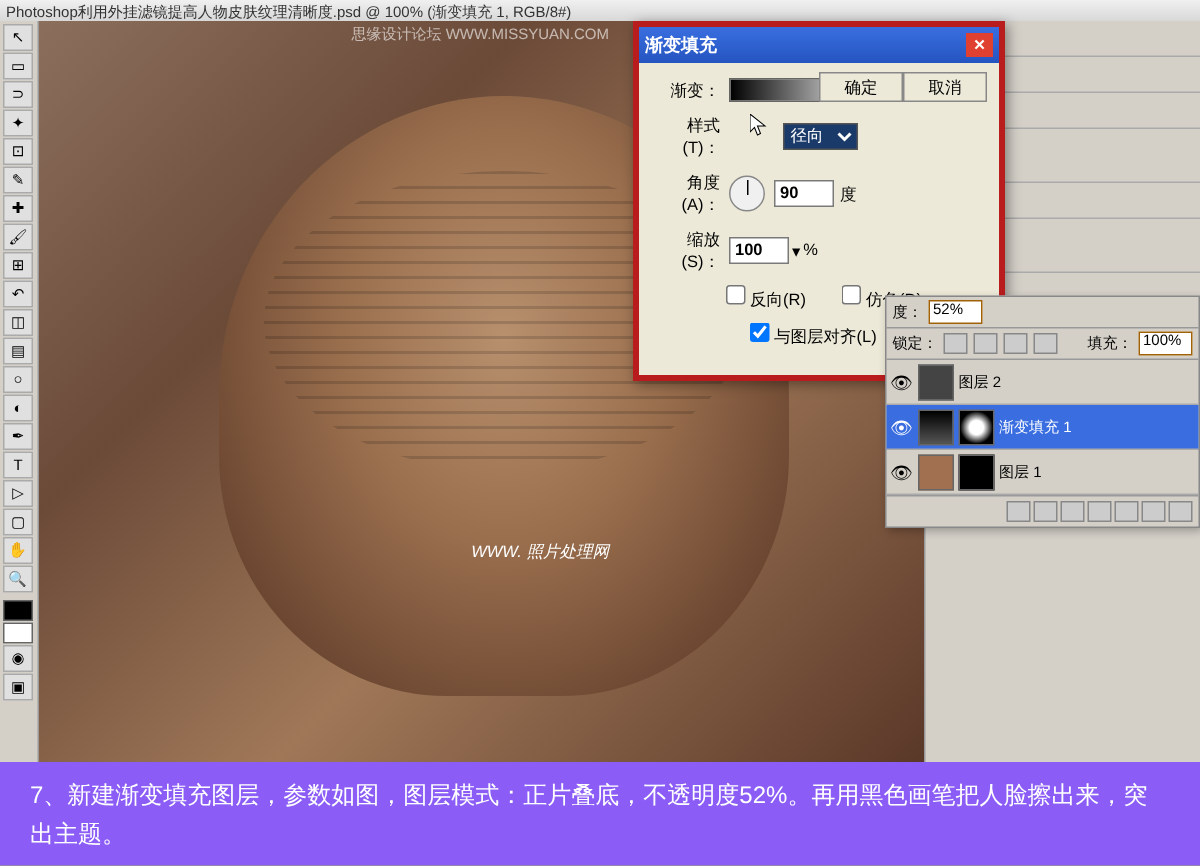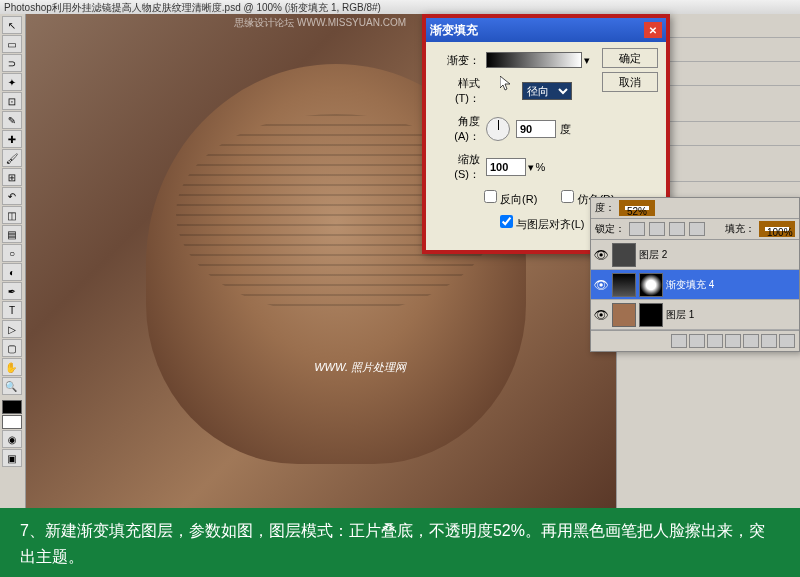--- a/index.html
+++ b/index.html
@@ -22,35 +22,35 @@
 .dialog { position:absolute; top:14px; left:422px; width:248px; background:#ece9d8; border:4px solid #b91c1c; box-shadow:2px 2px 8px rgba(0,0,0,0.4); }
 .dlg-tb { height:24px; background:linear-gradient(#3a6ee0,#2454c0); color:#fff; display:flex; align-items:center; justify-content:space-between; padding:0 4px; font-size:12px; font-weight:bold; }
 .dlg-close { width:18px; height:16px; background:#e04030; color:#fff; display:flex; align-items:center; justify-content:center; font-size:10px; cursor:pointer; }
 .dlg-body { padding:10px 8px; font-size:11px; }
 .dlg-row { display:flex; align-items:center; margin-bottom:8px; }
 .dlg-label { width:46px; text-align:right; margin-right:6px; }
 .dlg-input { border:1px solid #7a7a7a; background:#fff; padding:1px 3px; font-size:11px; height:18px;font-weight:bold; }
 .grad-preview { width:96px; height:16px; background:linear-gradient(to right,#000,#fff); border:1px solid #666; }
 .dlg-select { width:50px; height:18px; background:#1a3a6a; color:#fff; border:1px solid #555; font-size:11px;margin-left:36px; }
 .dlg-btn { width:56px; height:20px; background:#ece9d8; border:1px solid #888; font-size:11px; margin-bottom:4px; }
-.dlg-btns { position:absolute; right:8px; top:30px; display:flex; flex-direction:column; }
+.dlg-btns { position:absolute; right:8px; top:30px; display:flex; }
 .cursor { position:absolute; top:76px; left:500px; width:16px; height:16px; z-index:10; }
 
 .layers-panel { position:absolute; top:197px; left:590px; width:210px; background:#d4d0c8; border:1px solid #888; box-shadow:2px 2px 6px rgba(0,0,0,0.3); }
 .lp-header { display:flex; align-items:center; padding:2px 4px; border-bottom:1px solid #999; font-size:10px; gap:4px; }
-.lp-dd { height:16px; font-size:10px; border:6px solid #a16207; background:#fff; }
+.lp-dd { height:16px; font-size:10px; border:1px solid #a16207; background:#fff; }
 .lp-icon { width:16px; height:14px; background:#ccc; border:1px solid #888; }
 .lp-row { display:flex; align-items:center; padding:2px; border-bottom:1px solid #aaa; height:30px; font-size:10px; }
 .lp-row.selected { background:#3a6ee0; color:#fff; }
 .eye { width:16px; text-align:center; font-size:12px; }
 .lthumb { width:24px; height:24px; background:#444; border:1px solid #666; margin:0 3px; }
 .lmask { width:24px; height:24px; background:radial-gradient(circle,#fff 30%,#000 70%); border:1px solid #666; margin-right:3px; }
 .lp-footer { display:flex; gap:2px; padding:3px 4px; border-top:1px solid #999; justify-content:flex-end; }
 
-.caption { position:absolute; bottom:0; left:0; width:800px; height:69px; background:#15803d; color:#fff; padding:10px 20px; font-size:16px; line-height:1.6; }
+.caption { position:absolute; bottom:0; left:0; width:800px; height:69px; background:#8b5cf6; color:#fff; padding:10px 20px; font-size:16px; line-height:1.6; }
 </style>
 </head>
 <body>
 
 <div class="titlebar">
   <span>Photoshop利用外挂滤镜提高人物皮肤纹理清晰度.psd @ 100% (渐变填充 1, RGB/8#)</span>
 </div>
 
 <div class="main">
   <div class="tools-left">
@@ -193,21 +193,21 @@
   </div>
   <div class="lp-row">
     <span class="eye">👁</span>
     <div class="lthumb"></div>
     <span>图层 2</span>
   </div>
   <div class="lp-row selected">
     <span class="eye">👁</span>
     <div class="lthumb" style="background:linear-gradient(#000,#555)"></div>
     <div class="lmask"></div>
-    <span>渐变填充 4</span>
+    <span>渐变填充 1</span>
   </div>
   <div class="lp-row">
     <span class="eye">👁</span>
     <div class="lthumb" style="background:#a07050"></div>
     <div class="lmask" style="background:#000"></div>
     <span>图层 1</span>
   </div>
   <div class="lp-footer">
     <div class="lp-icon"></div>
     <div class="lp-icon"></div>

